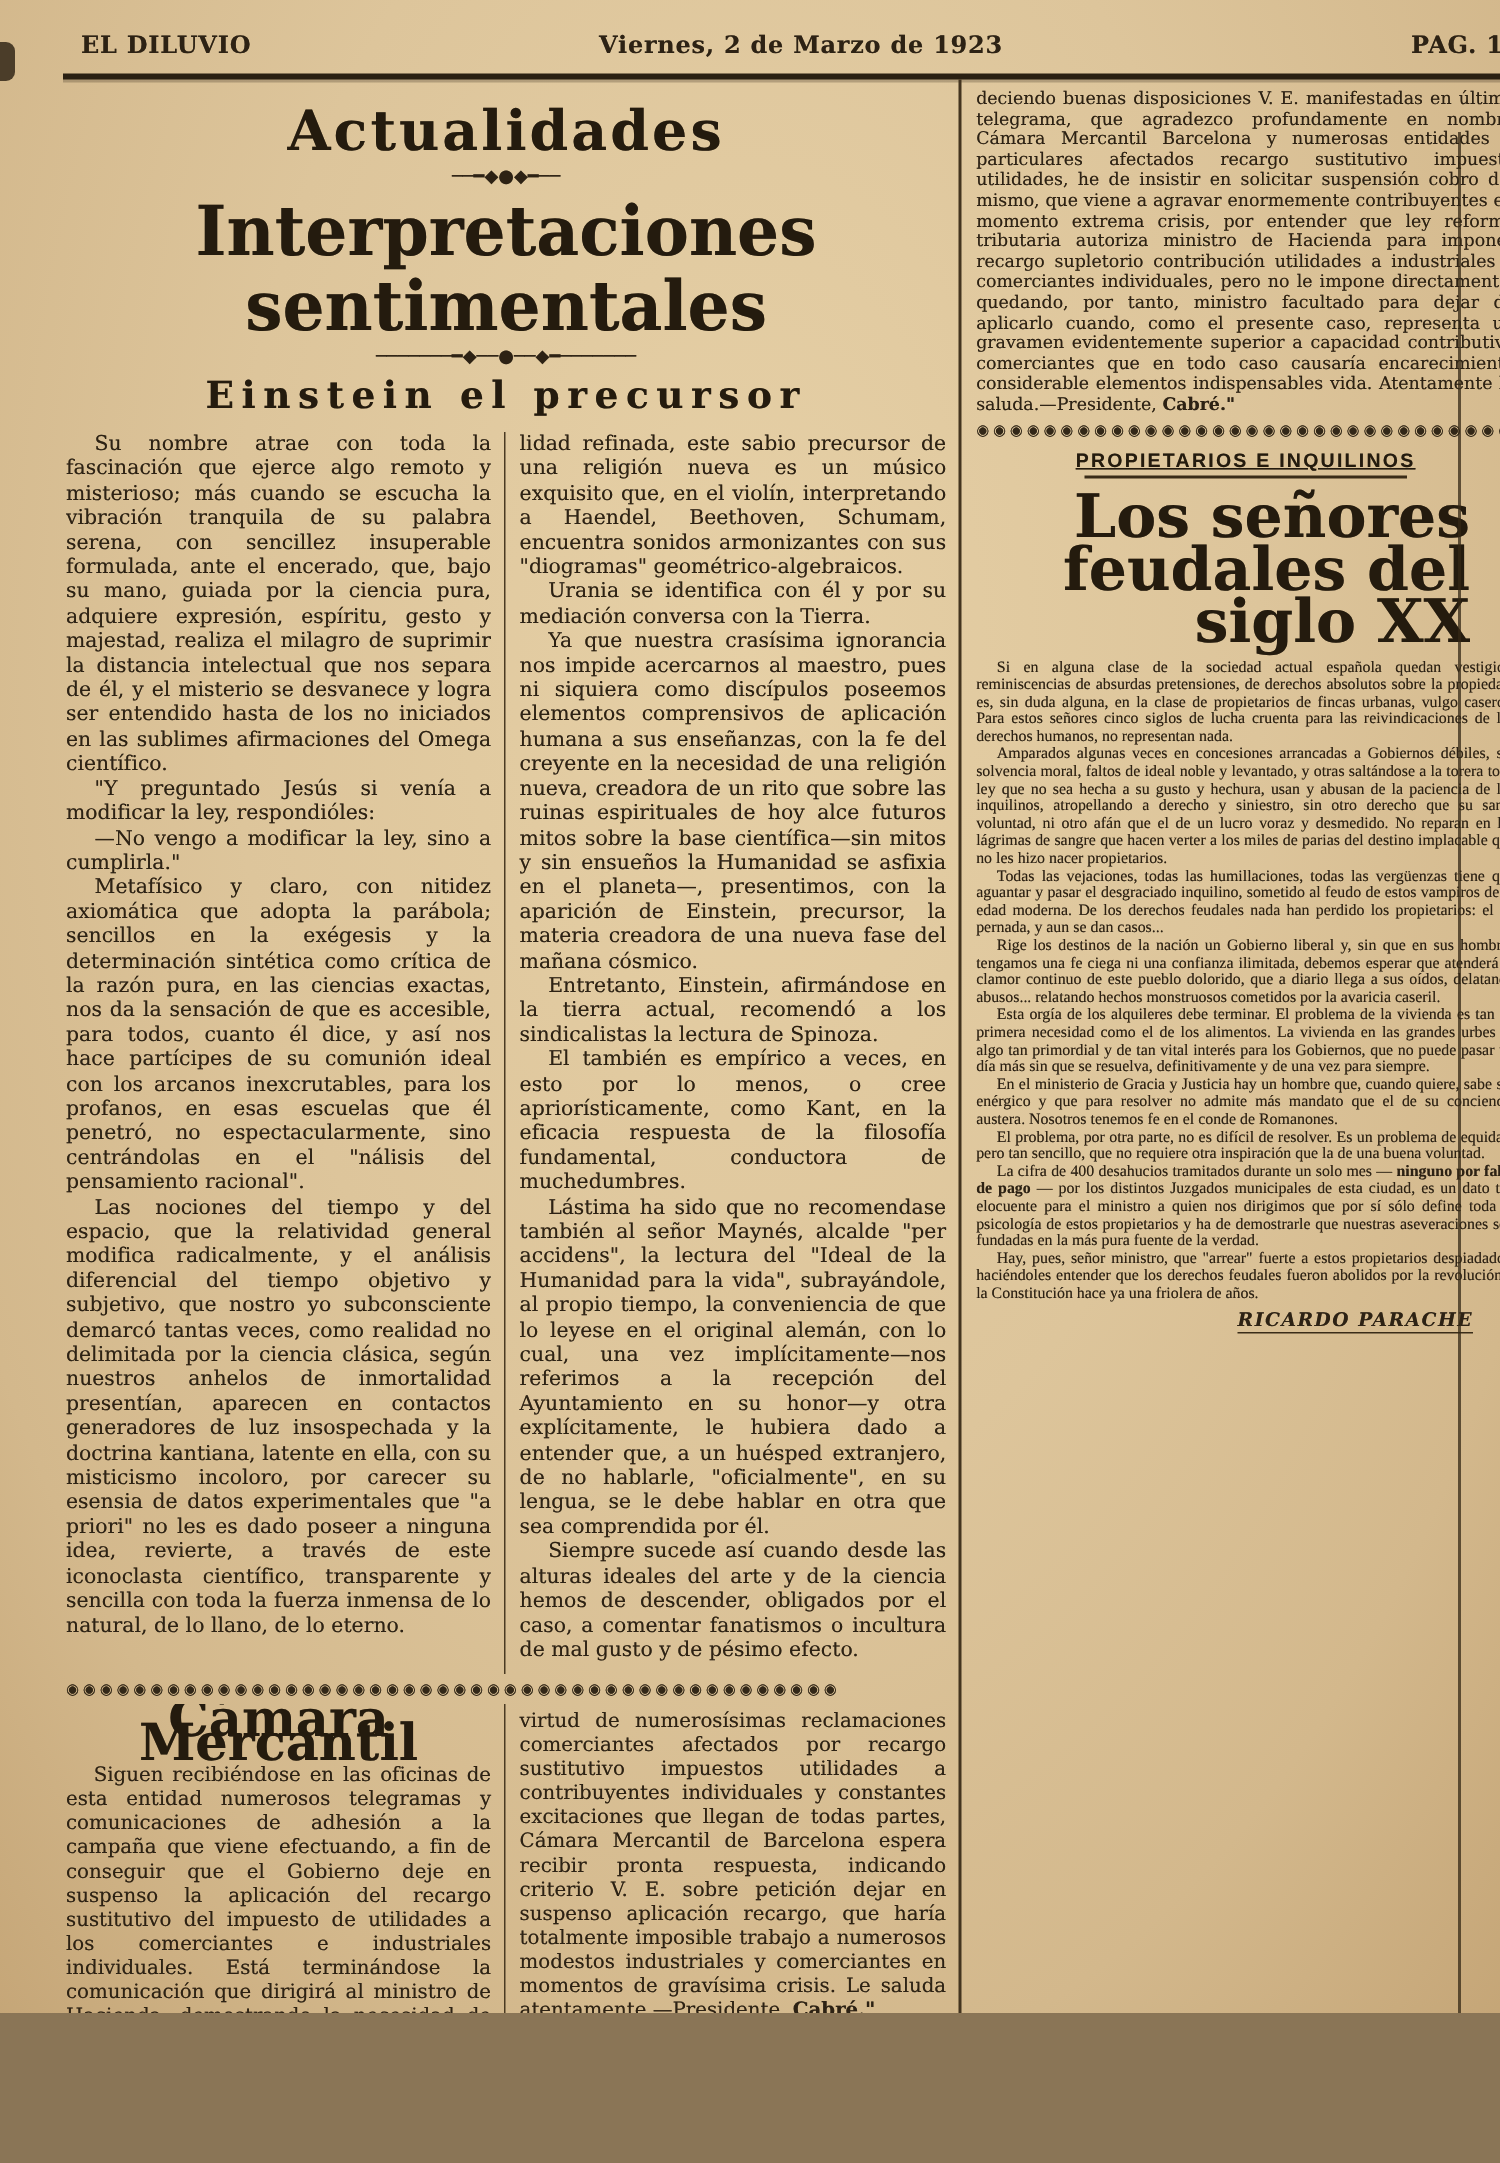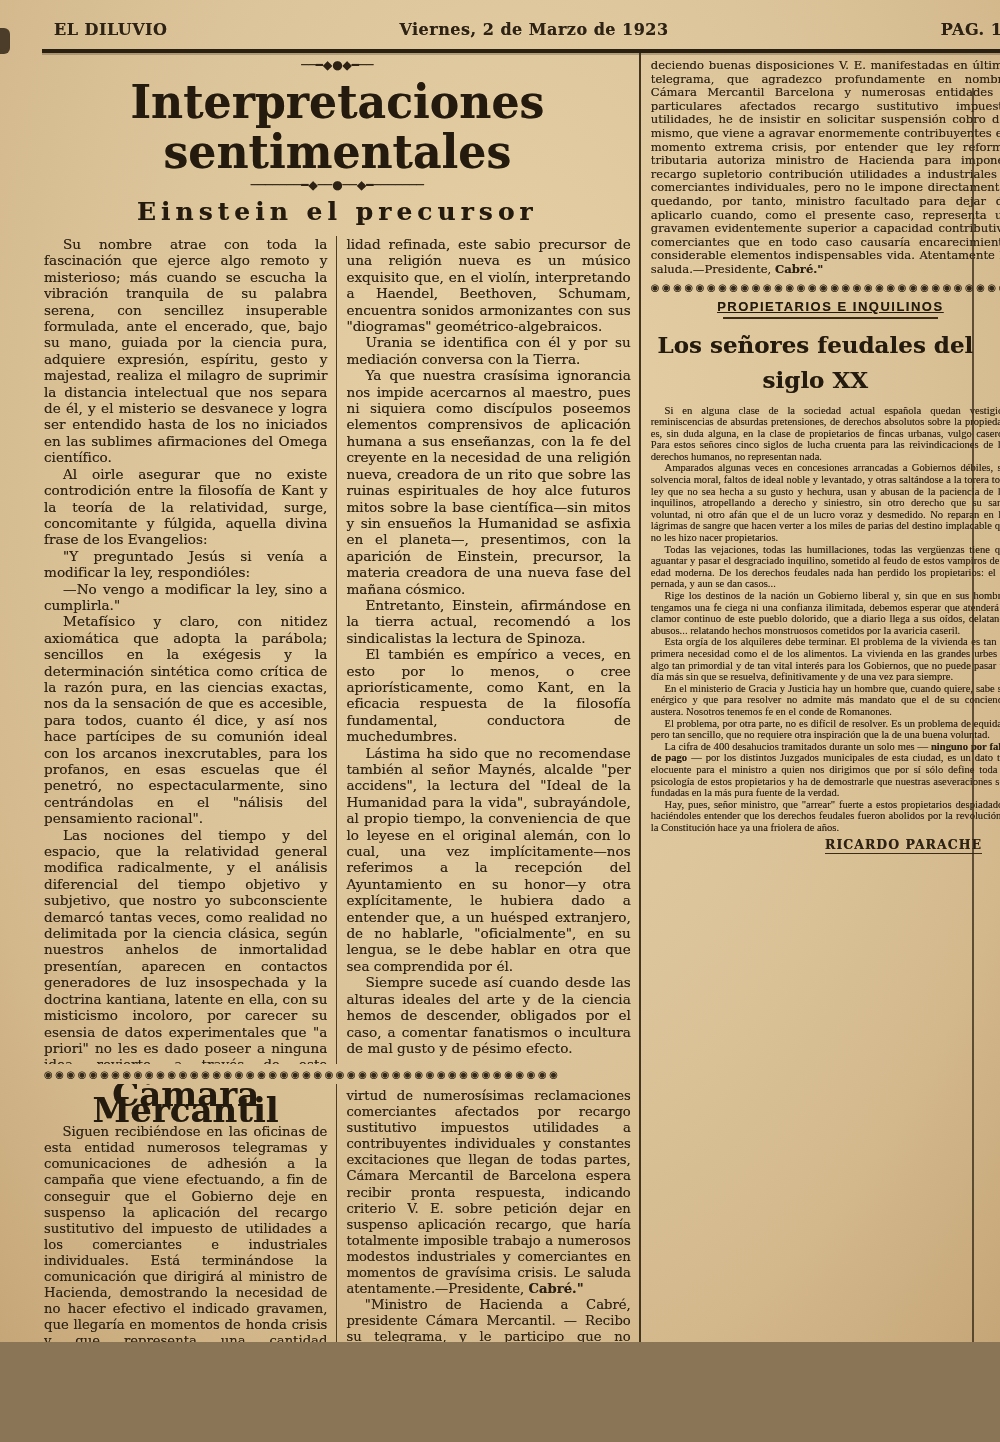--- a/index.html
+++ b/index.html
@@ -58,27 +58,27 @@
   .bcol2 p:first-child { text-indent:0; }
   .camara-headline { text-align:center; font-weight:bold; font-size:34px;
     color:#241b0e; margin:2px 0 6px; }
   
   .telegram { font-size:11.6px; line-height:13.6px; }
   .telegram p { margin:0; text-align:justify; hyphens:auto; }
   .telegram p:first-child { text-indent:0; }
   .kicker { text-align:center; font-family:"Liberation Sans","DejaVu Sans",sans-serif;
     font-weight:bold; font-size:13px; letter-spacing:1.5px; margin-top:4px; color:#241b0e;text-decoration:underline; }
   .kicker-rule { width:215px; margin:3px auto 8px; border-bottom:2px solid #3a2c18; }
-  .feudales-headline { text-align:center; font-weight:bold; font-size:23px;
+  .feudales-headline { text-align:right; font-weight:bold; font-size:40px;
     line-height:35px; color:#241b0e; margin:2px 30px 8px 0; }
   .feudales-body { font-size:10.6px; line-height:11.6px;font-family:Liberation Serif, serif; }
   .feudales-body p { margin:0; text-align:justify; text-indent:1.3em; hyphens:auto; }
   .signature-2 { text-align:right; font-weight:bold; letter-spacing:1px;
     font-size:12.5px; margin:4px 28px 0 0; }
-  .signature-2 span { border-bottom:1px solid #3a2c18; padding-bottom:1px; }
+  .signature-2 span { border-bottom:1px solid #3a2c18; padding-bottom:1px;font-style:italic; }
   
   .edge-rule { position:absolute; left:972px; top:88px; width:2px; height:1262px;
     background:rgba(52,40,22,0.75); }
   .edge-shadow { position:absolute; right:0; top:0; width:14px; height:100%;
     background:linear-gradient(to right, rgba(0,0,0,0), rgba(74,58,34,0.35)); }
   .corner-blot { position:absolute; left:0; top:28px; width:10px; height:26px;
     background:rgba(40,30,16,0.8); border-radius:0 6px 6px 0; }
 </style>
 </head>
 <body>
@@ -89,30 +89,30 @@
     <span class="left">EL DILUVIO</span>
     <span class="mid">Viernes, 2 de Marzo de 1923</span>
     <span class="right">PAG. 15</span>
   </div>
   <div class="masthead-rule"></div>
 
   <div class="content">
 
     <section class="left-zone">
 
+      <div class="section-title">Actualidades</div>
       <div class="flourish">──━◆●◆━──</div>
 
       <div class="headline-main">Interpretaciones sentimentales</div>
       <div class="flourish">───────━◆──●──◆━───────</div>
       <div class="headline-sub">Einstein el precursor</div>
 
       <div class="article-cols">
         <div class="acol acol1">
             <p>Su nombre atrae con toda la fascinación que ejerce algo remoto y misterioso; más cuando se escucha la vibración tranquila de su palabra serena, con sencillez insuperable formulada, ante el encerado, que, bajo su mano, guiada por la ciencia pura, adquiere expresión, espíritu, gesto y majestad, realiza el milagro de suprimir la distancia intelectual que nos separa de él, y el misterio se desvanece y logra ser entendido hasta de los no iniciados en las sublimes afirmaciones del Omega científico.</p>
-            <p>Al oirle asegurar que no existe controdición entre la filosofía de Kant y la teoría de la relatividad, surge, concomitante y fúlgida, aquella divina frase de los Evangelios:</p>
             <p>"Y preguntado Jesús si venía a modificar la ley, respondióles:</p>
             <p>—No vengo a modificar la ley, sino a cumplirla."</p>
             <p>Metafísico y claro, con nitidez axiomática que adopta la parábola; sencillos en la exégesis y la determinación sintética como crítica de la razón pura, en las ciencias exactas, nos da la sensación de que es accesible, para todos, cuanto él dice, y así nos hace partícipes de su comunión ideal con los arcanos inexcrutables, para los profanos, en esas escuelas que él penetró, no espectacularmente, sino centrándolas en el "nálisis del pensamiento racional".</p>
             <p>Las nociones del tiempo y del espacio, que la relatividad general modifica radicalmente, y el análisis diferencial del tiempo objetivo y subjetivo, que nostro yo subconsciente demarcó tantas veces, como realidad no delimitada por la ciencia clásica, según nuestros anhelos de inmortalidad presentían, aparecen en contactos generadores de luz insospechada y la doctrina kantiana, latente en ella, con su misticismo incoloro, por carecer su esensia de datos experimentales que "a priori" no les es dado poseer a ninguna idea, revierte, a través de este iconoclasta científico, transparente y sencilla con toda la fuerza inmensa de lo natural, de lo llano, de lo eterno.</p>
           </div>
         <div class="acol acol2">
           <div>
               <p>lidad refinada, este sabio precursor de una religión nueva es un músico exquisito que, en el violín, interpretando a Haendel, Beethoven, Schumam, encuentra sonidos armonizantes con sus "diogramas" geométrico-algebraicos.</p>
               <p>Urania se identifica con él y por su mediación conversa con la Tierra.</p>
               <p>Ya que nuestra crasísima ignorancia nos impide acercarnos al maestro, pues ni siquiera como discípulos poseemos elementos comprensivos de aplicación humana a sus enseñanzas, con la fe del creyente en la necesidad de una religión nueva, creadora de un rito que sobre las ruinas espirituales de hoy alce futuros mitos sobre la base científica—sin mitos y sin ensueños la Humanidad se asfixia en el planeta—, presentimos, con la aparición de Einstein, precursor, la materia creadora de una nueva fase del mañana cósmico.</p>

